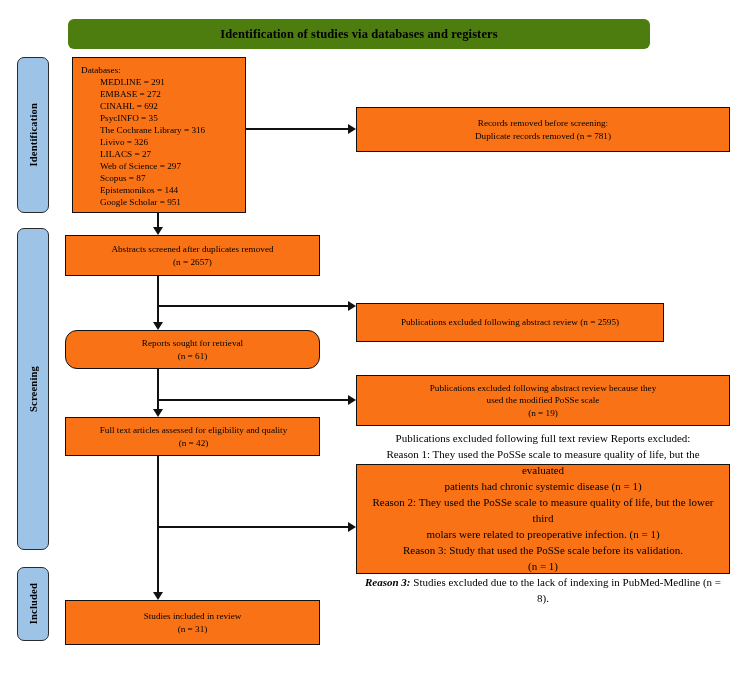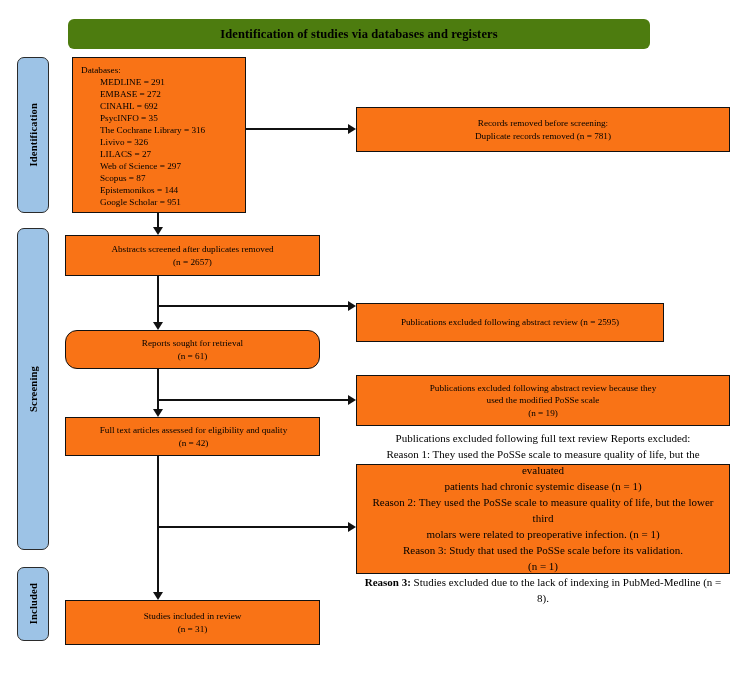--- a/index.html
+++ b/index.html
@@ -68,21 +68,21 @@
   #box-removed{left:356px;top:107px;width:374px;height:45px;}
   #box-abstracts{left:65px;top:235px;width:255px;height:41px;}
   #box-excl-abstract{left:356px;top:287px;width:308px;height:39px;margin-top:16px;}
   #box-reports{left:65px;top:330px;width:255px;height:39px;border-radius:12px;}
   #box-excl-modified{left:356px;top:375px;width:374px;height:51px;}
   #box-fulltext{left:65px;top:417px;width:255px;height:39px;padding-left:8px;}
   #box-reasons{left:356px;top:464px;width:374px;height:110px;font-size:11px;line-height:1.45;padding:6px 7px;}
   #box-included{left:65px;top:600px;width:255px;height:45px;justify-content:center;}
 
   .box .ln{display:block;}
-  .bold{font-weight:bold;}
+  .bold{font-weight:bold;font-style:italic;}
 
   
   .ln-v,.ln-h{position:absolute;background:#111;}
   .ln-v{width:1.9px;}
   .ln-h{height:1.9px;}
 
   .arrow-d{
     position:absolute;width:0;height:0;
     border-left:5px solid transparent;
     border-right:5px solid transparent;

